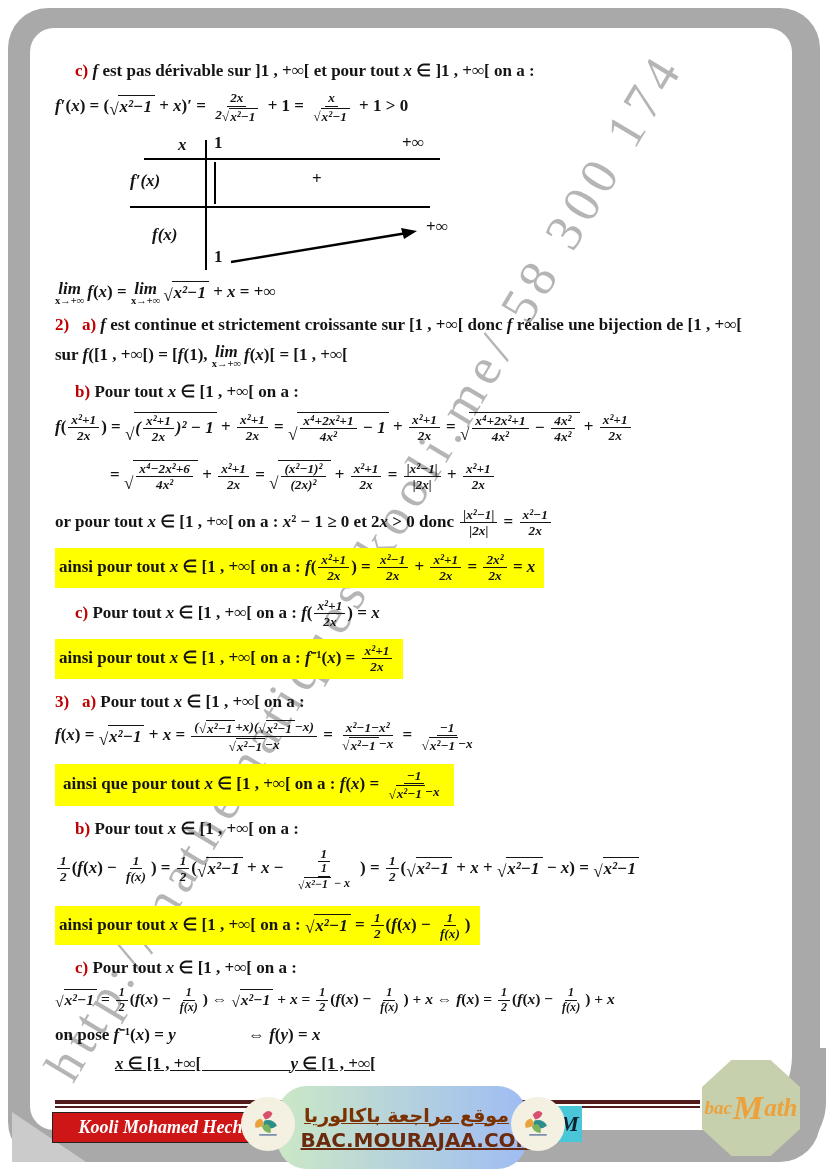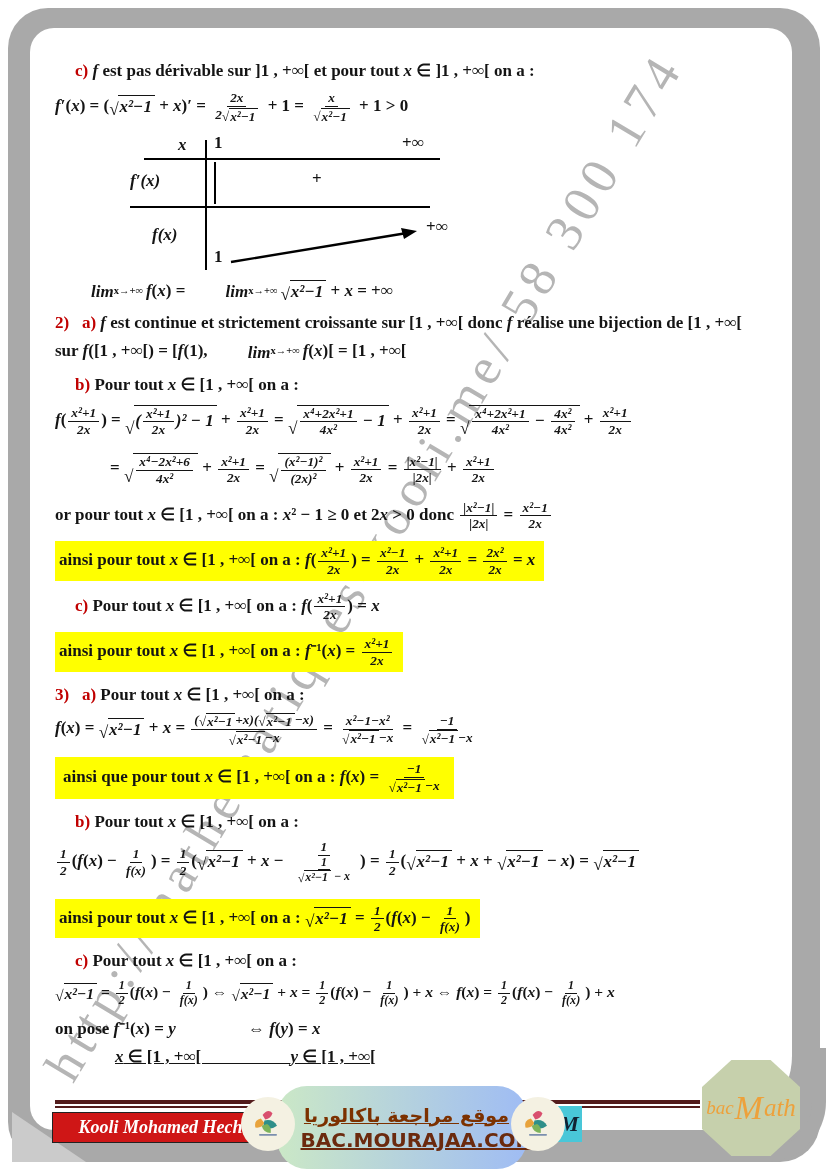--- a/index.html
+++ b/index.html
@@ -28,21 +28,21 @@
   .it{font-style:italic;}
   .rd{color:#c00000;}
   .fr{display:inline-flex;flex-direction:column;align-items:center;vertical-align:middle;
       font-size:0.78em;line-height:1.15;font-style:italic;margin:0 2px;text-align:center;}
   .fr > .nu{border-bottom:1.6px solid currentColor;padding:0 3px;}
   .fr > .de{padding:0 3px;}
   .fr .fr{font-size:0.9em;}
   .sq{display:inline-flex;align-items:flex-end;vertical-align:middle;font-style:italic;}
   .sq > .rad{line-height:1.05;}
   .sq > .bar{border-top:1.8px solid currentColor;padding:0 3px 0 1px;}
-  .lim{display:inline-flex;flex-direction:row;align-items:center;vertical-align:middle;margin-right:3px;margin-left:36px;}
+  .lim{display:inline-flex;flex-direction:column;align-items:center;vertical-align:middle;margin-right:3px;}
   .lim > .top{font-style:italic;line-height:1;}
   .lim > .un{font-size:10.5px;margin-top:-1px;line-height:1;}
   
   .vt{position:relative;width:390px;height:144px;margin:8px 0 0 75px;}
   .vt .hline1{position:absolute;left:14px;top:26px;width:296px;border-top:2.4px solid #000;}
   .vt .hline2{position:absolute;left:0;top:74px;width:300px;border-top:2.4px solid #000;}
   .vt .vline{position:absolute;left:75px;top:8px;width:2.4px;height:130px;background:#000;}
   .vt .dbar{position:absolute;left:84px;top:30px;width:2.2px;height:42px;background:#000;}
   .vt .lbl{position:absolute;font-style:italic;}
   .vt .up{font-style:normal;}
@@ -63,21 +63,21 @@
   .pill .ar{font-family:"DejaVu Sans",sans-serif;font-weight:700;font-size:19px;color:#7c3100;
             text-decoration:underline;direction:rtl;margin-left:9px;}
   .pill .url{font-family:"DejaVu Sans",sans-serif;font-weight:700;font-size:20px;color:#6b2a0e;
              text-decoration:underline;margin-left:32px;}
   .chip{position:absolute;left:556px;top:1106px;width:26px;height:36px;background:#49c7d8;
         color:#123;display:flex;align-items:center;justify-content:center;
         font-style:italic;font-size:22px;font-weight:700;z-index:4;}
   .octagon{position:absolute;left:702px;top:1060px;width:98px;height:96px;background:#c6d0ac;
            clip-path:polygon(30% 0,70% 0,100% 28%,100% 72%,70% 100%,30% 100%,0 72%,0 28%);
            z-index:6;display:flex;align-items:center;justify-content:center;color:#eda13b;
-           font-style:italic;}
+           font-style:italic;font-weight:bold;}
   .octagon .b1{font-size:19px;}
   .octagon .b2{font-size:34px;margin:0 1px;}
   .octagon .b3{font-size:25px;}
 </style>
 </head>
 <body>
 
 <div class="gray-frame"></div>
 <div class="curl-left"></div>
 <div class="page"></div>

